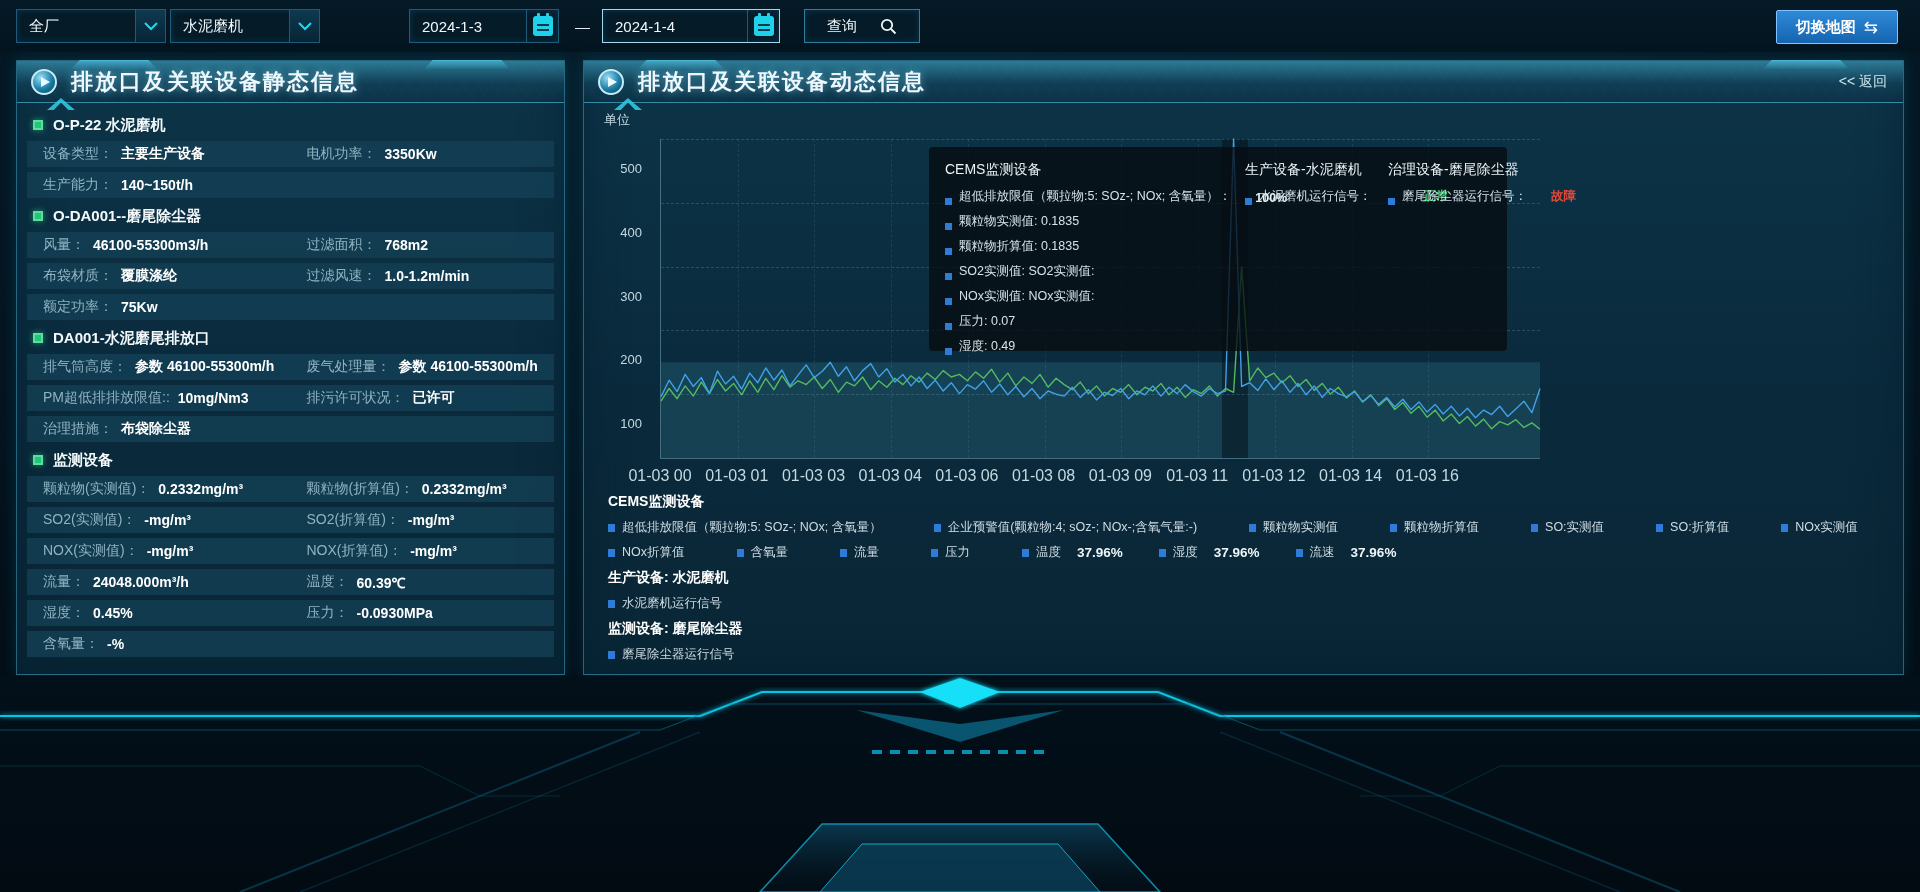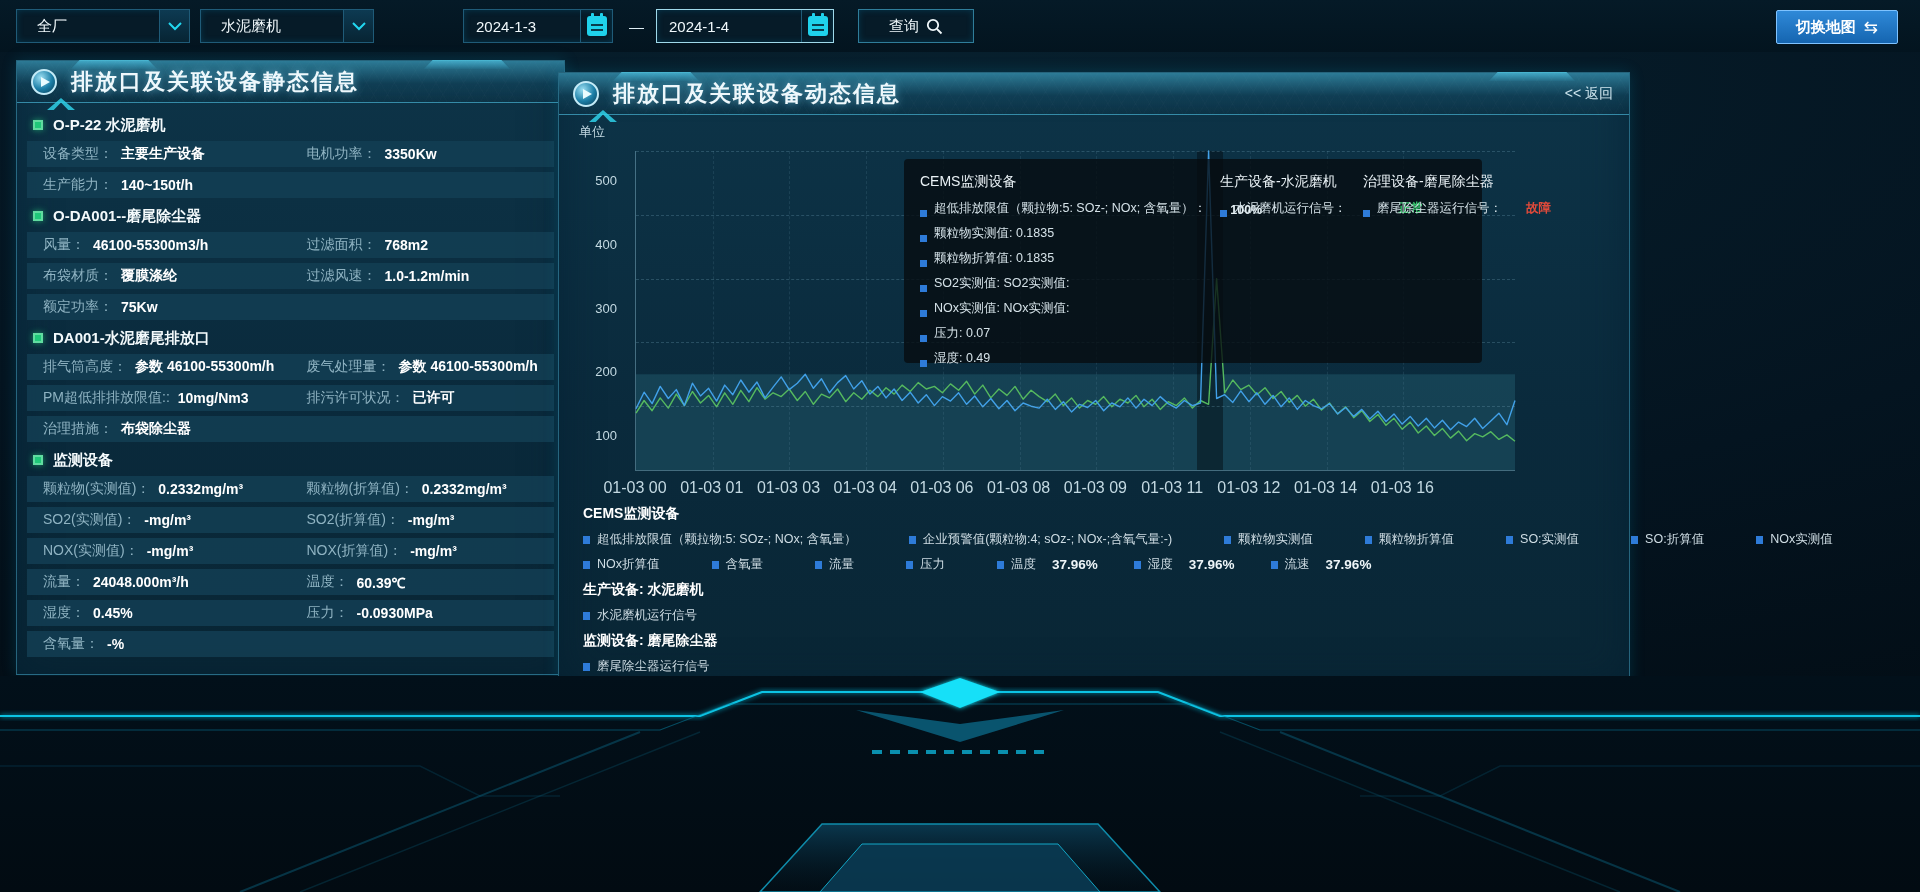--- a/index.html
+++ b/index.html
@@ -12,52 +12,52 @@
   .stage { position:relative; width:1920px; height:892px;
     background:radial-gradient(120% 90% at 50% 10%, #07202e 0%, #041420 55%, #020b12 100%); }
 
   
   .topbar { position:absolute; left:0; top:0; width:1920px; height:52px;
     background:linear-gradient(180deg,#051a27 0%, #03141f 100%);
     display:flex; align-items:center; }
   .ctrl { height:34px; background:rgba(7,28,41,.92); border:1px solid #1f5b78;
     display:flex; align-items:center; color:#f0f8fb; font-size:15px;
     box-shadow:0 0 6px rgba(0,140,190,.25) inset; }
-  .select { width:174px; justify-content:space-between; padding-left:20px; position:relative; }
+  .select { width:150px; justify-content:space-between; padding-left:12px; position:relative; }
   .sel-box1 { margin-left:16px; }
-  .sel-box2 { margin-left:10px;align-items:center; }
+  .sel-box2 { margin-left:4px;align-items:center; }
   .dd-btn { width:30px; height:32px; border-left:1px solid #1f5b78;
     background:linear-gradient(180deg,#0d3a52,#072433);
     display:flex; align-items:center; justify-content:center; cursor:pointer; }
   .datebox { width:150px; justify-content:space-between; padding-left:12px; }
   .date1 { margin-left:89px;gap:28px; }
   .date2 { margin-left:12px; width:178px; border-color:#9fd9ea; }
   .dash { margin-left:16px; color:#dfeef4; font-size:15px; }
   .calwrap { width:32px; height:32px; display:flex; align-items:center; justify-content:center;
     border-left:1px solid #1f5b78; cursor:pointer; }
   .cal { width:20px; height:20px; background:#1fd2ec; border-radius:3px; position:relative; }
   .cal::before { content:""; position:absolute; left:4px; right:4px; top:8px; height:2px;
     background:#083c4d; box-shadow:0 5px 0 #083c4d; }
   .cal::after { content:""; position:absolute; top:-3px; left:4px; width:3px; height:5px;
     background:#1fd2ec; box-shadow:9px 0 0 #1fd2ec; border-radius:1px; }
   .query { width:116px; margin-left:24px; justify-content:space-between;
-    padding:0 30px; cursor:pointer; border-color:#2f7d9a; }
+    padding:0 22px; cursor:pointer; border-color:#2f7d9a; }
   .switch-map { position:absolute; right:22px; top:10px; height:34px; padding:0 19px;
     background:linear-gradient(180deg,#2f89d8,#1565b0); border:1px solid #7fc3ff;
     color:#fff; font-size:15px; font-weight:700; display:flex; align-items:center; gap:8px;
     cursor:pointer; border-radius:2px; }
   .swap-ic { font-size:17px; font-weight:400; }
 
   
   .panel { position:absolute; top:60px; height:615px;
     background:linear-gradient(180deg,#0d3448 0%, #0a2a3c 55%, #092635 100%);
     border:1px solid rgba(62,152,182,.55);
     box-shadow:0 0 14px rgba(0,170,215,.18), inset 0 0 40px rgba(0,30,48,.55); }
   .panel.left  { left:16px;  width:549px; }
-  .panel.right { left:558px; width:1072px;margin-top:12px; }
+  .panel.right { left:583px; width:1321px; }
   .tab-deco { position:absolute; top:-1px; width:86px; height:9px;
     background:linear-gradient(180deg,#4fc3df,#0c3a50);
     clip-path:polygon(10% 0,90% 0,100% 100%,0 100%); opacity:.9; }
   .tab-deco.tl { left:54px; } .tab-deco.tr { right:54px; }
 
   .panel-header { position:relative; height:42px; display:flex; align-items:center; padding-left:14px;
     background:linear-gradient(180deg, rgba(64,164,196,.65) 0%, rgba(22,84,110,.38) 55%, rgba(13,52,70,.10) 100%);
     background-blend-mode:normal;
     border-bottom:1px solid rgba(70,170,200,.35); }
   .panel-header::after { content:""; position:absolute; inset:0; pointer-events:none; opacity:.25;

